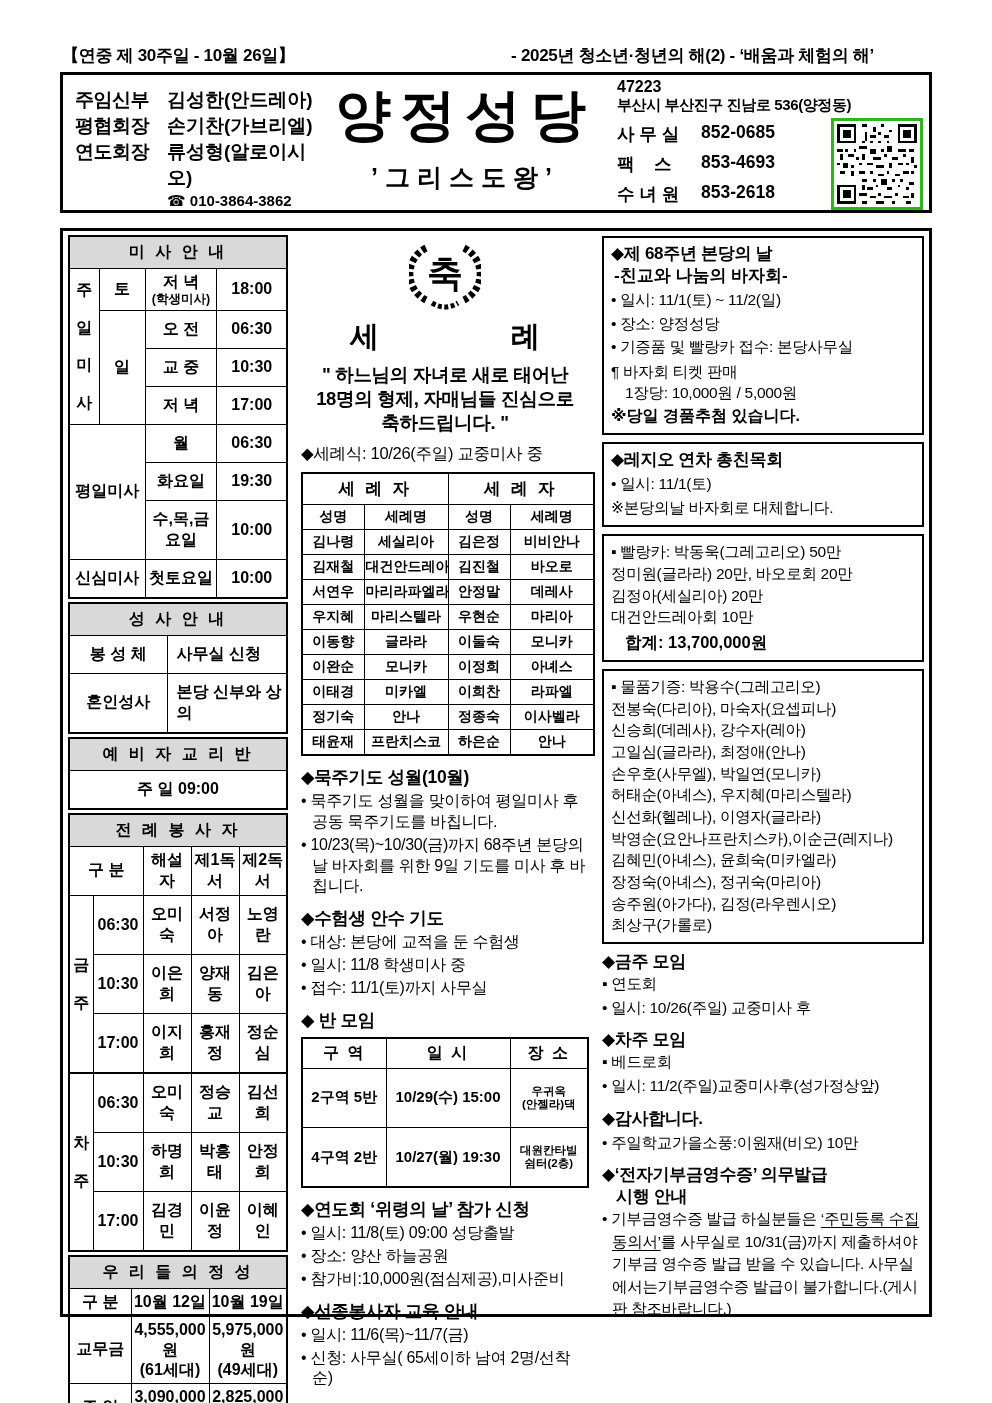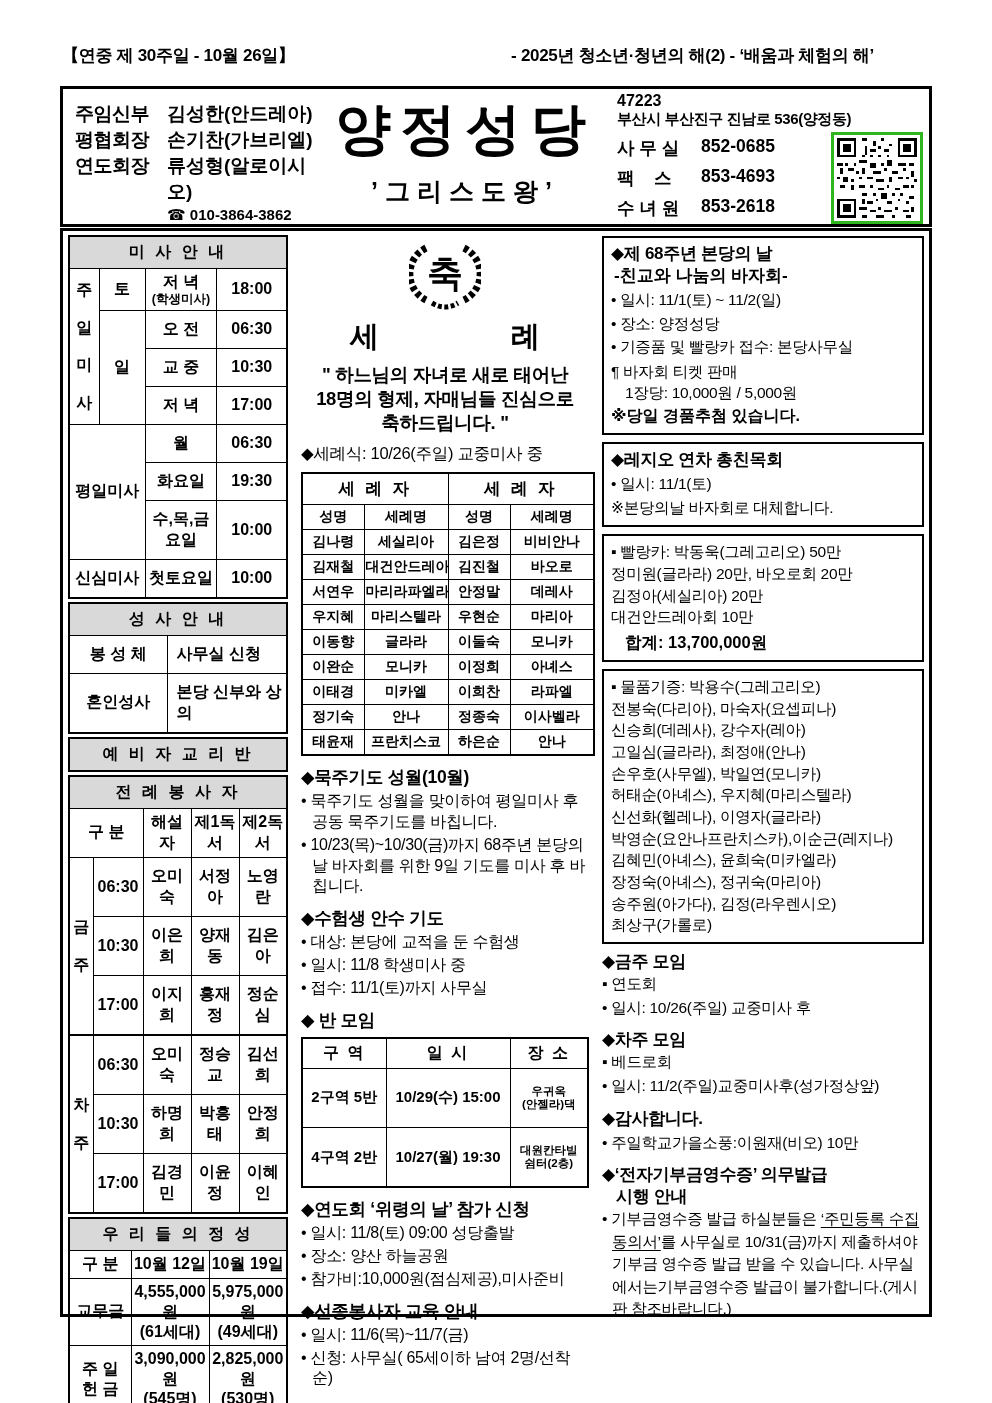--- a/index.html
+++ b/index.html
@@ -4,21 +4,21 @@
 <style>
   * { box-sizing: border-box; margin: 0; padding: 0; }
   html,body { background:#fff; }
   body { font-family:"Liberation Sans","DejaVu Sans",sans-serif; color:#000; }
   .page { position:relative; width:992px; height:1403px; background:#fff; overflow:hidden; }
 
   
   .topbar { position:absolute; top:44px; left:62px; width:812px; display:flex; justify-content:space-between; font-size:17px; font-weight:700; letter-spacing:-0.3px; }
 
   
-  .masthead { position:absolute; top:86px; left:60px; width:872px; height:141px; border:3px solid #000; display:flex; }
+  .masthead { position:absolute; top:72px; left:60px; width:872px; height:141px; border:3px solid #000; display:flex; }
   .roles { width:250px; padding:12px 0 10px 12px; display:flex; flex-direction:column; justify-content:space-between; }
   .role-row { display:flex; gap:14px; font-size:19px; font-weight:700; align-items:flex-start; }
   .r-label { flex:0 0 78px; letter-spacing:-0.5px; }
   .role-phone { font-size:15px; margin-top:1px; }
   .title-block { flex:1; display:flex; flex-direction:column; align-items:center; }
   .church-title { font-size:56px; font-weight:900; letter-spacing:9px; margin-top:12px; line-height:1; }
   .church-subtitle { font-size:25px; font-weight:700; letter-spacing:7px; margin-top:18px; }
   .contact-block { width:312px; padding:3px 6px 4px 0; font-weight:700; }
   .zip { font-size:16px; }
   .addr { font-size:15px; white-space:nowrap; letter-spacing:-0.4px; }
@@ -292,20 +292,23 @@
           <td class="leftal">본당 신부와 상의</td>
         </tr>
       </tbody>
         </table>
 
       <table class="ltable">
         <tbody>
             <tr>
               <td class="sec">예 비 자 교 리 반</td>
             </tr>
+        <tr>
+              <td>주 일  09:00</td>
+            </tr>
       </tbody>
         </table>
 
       <table class="ltable">
         <colgroup>
             <col style="width:24px">
             <col style="width:50px">
             <col>
             <col>
             <col>

